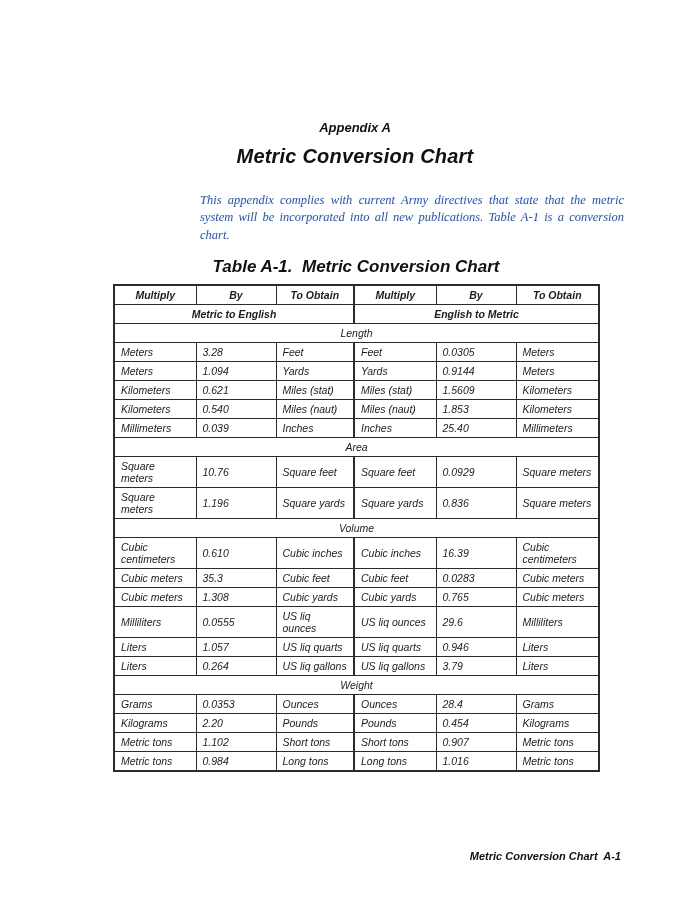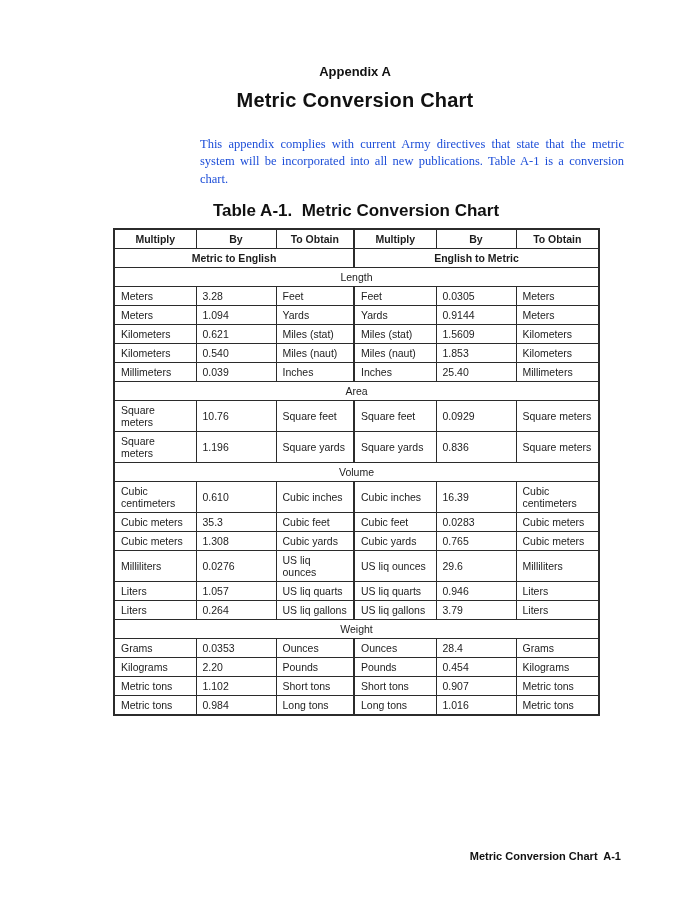--- a/index.html
+++ b/index.html
@@ -5,21 +5,21 @@
   * { margin: 0; padding: 0; box-sizing: border-box; }
   html, body { background: #ffffff; }
   body {
     width: 693px;
     height: 897px;
     position: relative;
     font-family: "Liberation Sans", sans-serif;
     color: #111111;
     overflow: hidden;
   }
-  .page { padding-top: 64px; }
+  .page { padding-top: 120px; font-style: italic; }
 
   .appendix-label {
     text-align: center;
     font-weight: bold;
     font-size: 13px;
     width: 486px;
     margin: 0 auto 0 112px;
   }
   .doc-title {
     text-align: center;
@@ -208,21 +208,21 @@
         <tr>
           <td>Cubic meters</td>
           <td>1.308</td>
           <td>Cubic yards</td>
           <td class="divider">Cubic yards</td>
           <td>0.765</td>
           <td>Cubic meters</td>
         </tr>
         <tr>
           <td>Milliliters</td>
-          <td>0.0276</td>
+          <td>0.0555</td>
           <td>US liq ounces</td>
           <td class="divider">US liq ounces</td>
           <td>29.6</td>
           <td>Milliliters</td>
         </tr>
         <tr>
           <td>Liters</td>
           <td>1.057</td>
           <td>US liq quarts</td>
           <td class="divider">US liq quarts</td>

